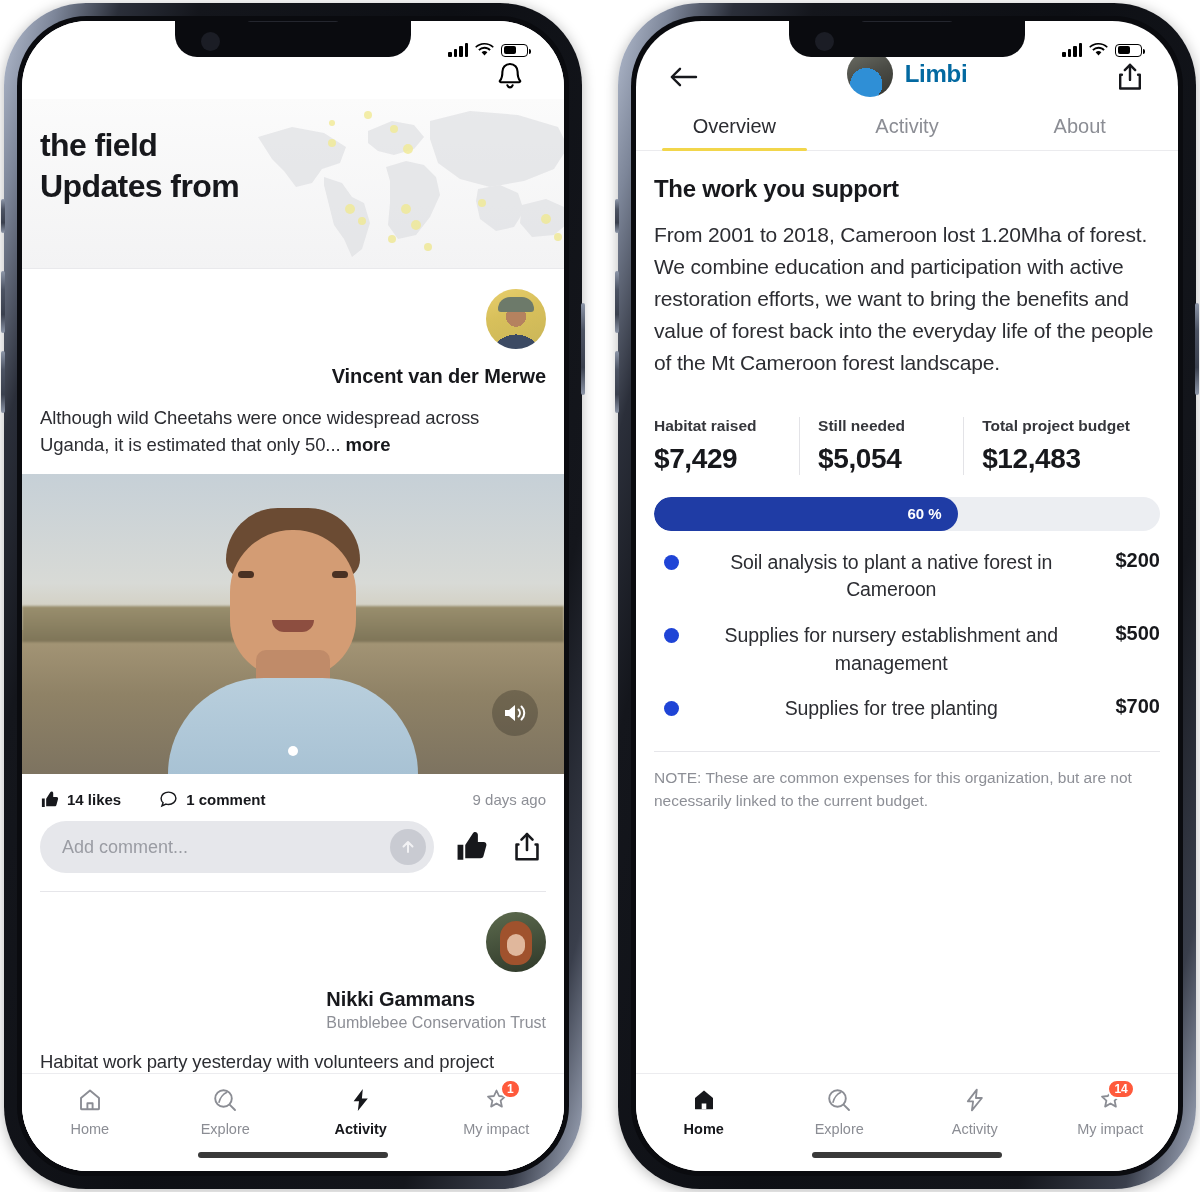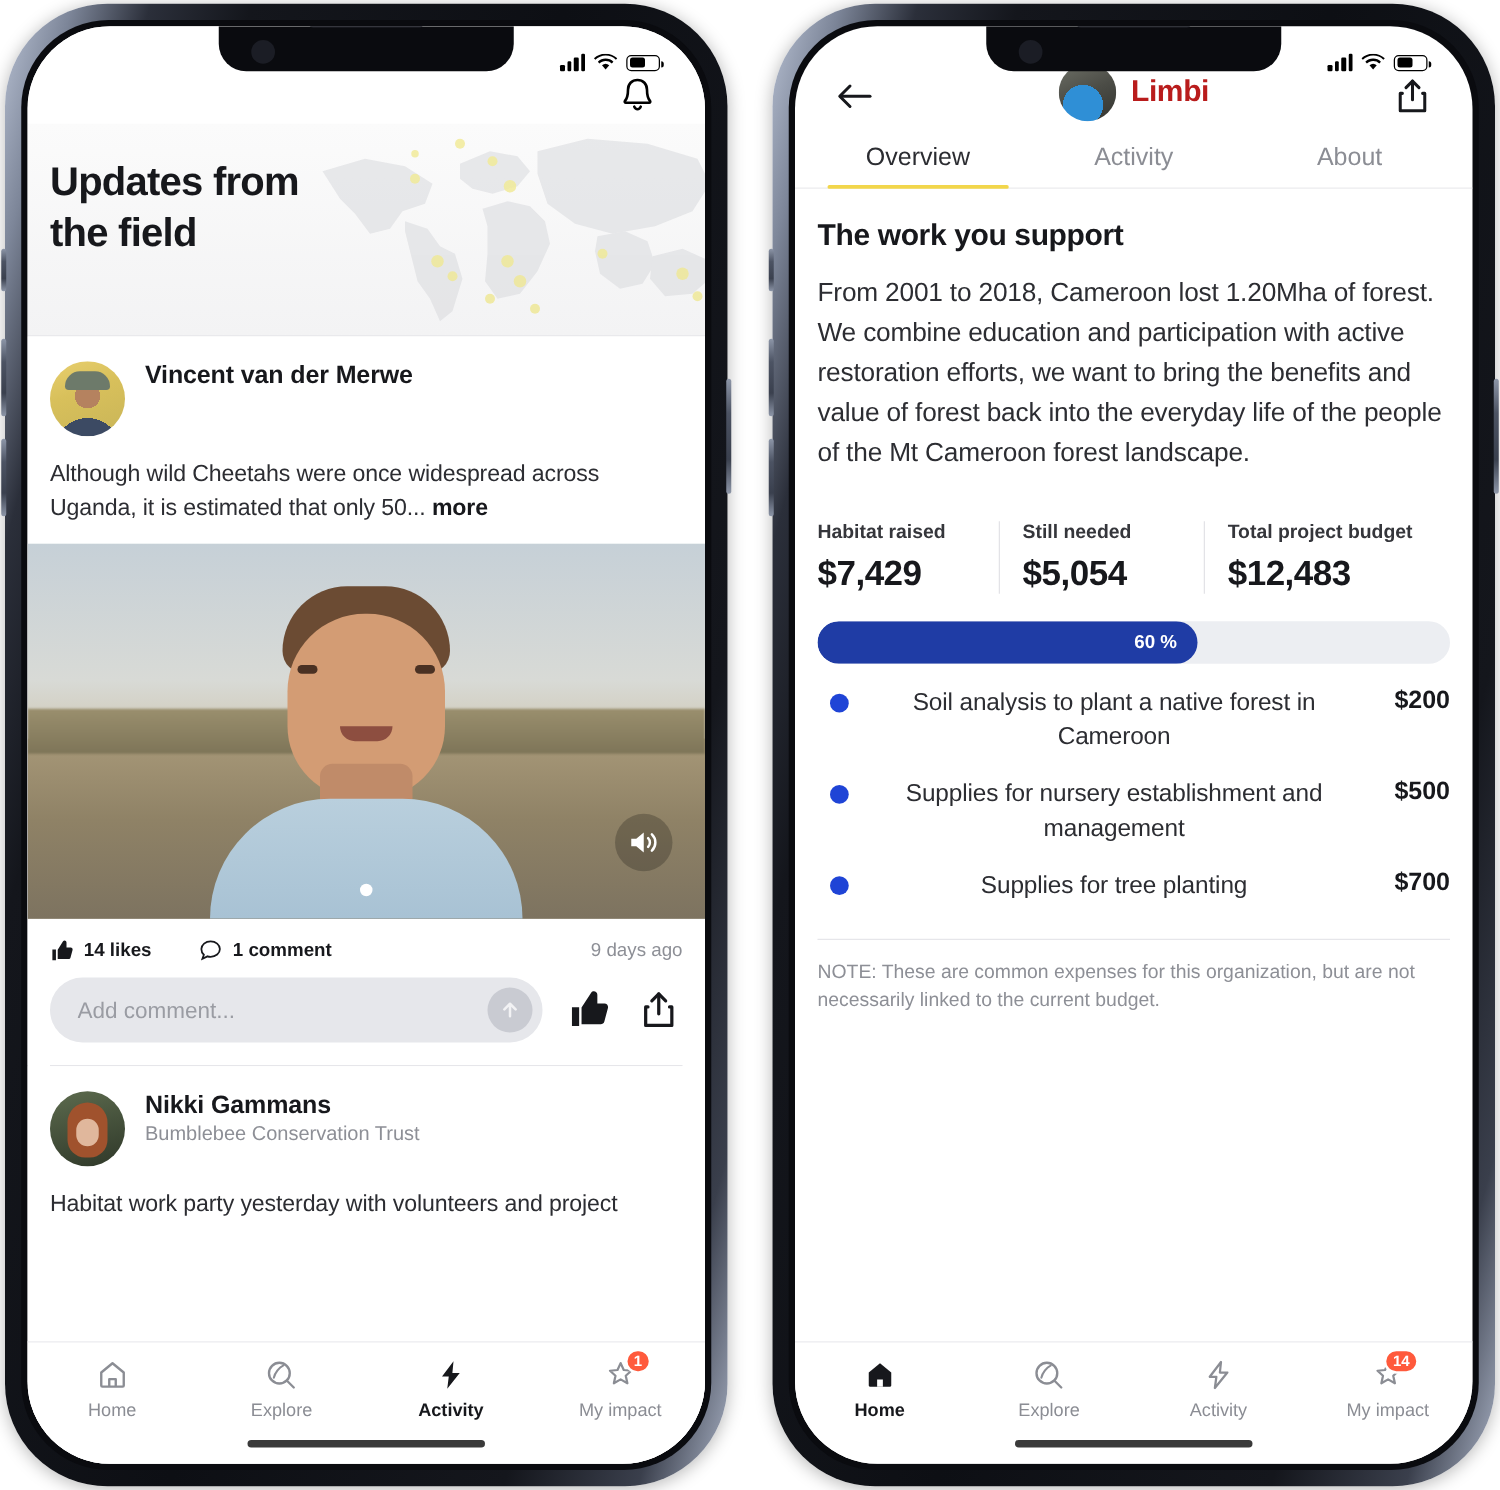--- a/index.html
+++ b/index.html
@@ -160,22 +160,23 @@
     font-weight: 700;
     line-height: 1.28;
     letter-spacing: -0.6px;
     color: #17181c;
   }
 
   .feed-scroll { flex: 1 1 auto; overflow: hidden; background:#fff; }
 
   .post { background: #fff; }
   .post-head {
-    display: flex; align-items: flex-start; gap: 16px;
+    display: flex; align-items: flex-end; gap: 16px;
     padding: 20px 18px 14px 18px;
+    flex-direction: column;
   }
   .avatar {
     width: 60px; height: 60px; border-radius: 50%;
     flex: 0 0 auto;
     overflow: hidden;
     background: #cfc7b4;
     position: relative;
   }
   .av-vincent { background: radial-gradient(circle at 50% 120%, #3c4a63 0 34%, transparent 34%), radial-gradient(circle at 50% 46%, #b5825f 0 23%, transparent 23%), linear-gradient(160deg,#e8cf6e 0%,#d8c05b 40%,#c9b558 100%); }
   .av-vincent::before{content:'';position:absolute;left:12px;top:8px;width:36px;height:15px;border-radius:12px 12px 3px 3px;background:#6d7a6a;}
@@ -297,21 +298,21 @@
 
   
   .org-head {
     height: 78px;
     display:flex;align-items:flex-end;justify-content:space-between;
     padding: 0 28px 2px 28px;
     flex: 0 0 auto;
   }
   .org-title-wrap { display:flex;align-items:center;gap:12px; }
   .org-avatar { width:46px;height:46px;border-radius:50%; overflow:hidden; flex:0 0 auto; }
-  .org-title { font-size:24px;font-weight:700;color:#b91c1c; letter-spacing:-0.3px; }
+  .org-title { font-size:24px;font-weight:700;color:#0369a1; letter-spacing:-0.3px; }
   .icon-btn { width:40px;height:40px;display:flex;align-items:center;justify-content:center; }
 
   .tabs {
     display:flex; flex: 0 0 auto;
     border-bottom: 1px solid #ebebee;
     padding: 10px 12px 0 12px;
   }
   .tabs .t {
     flex:1 1 0; text-align:center;
     padding: 6px 0 12px 0;
@@ -431,22 +432,22 @@
                   <circle cx="166" cy="108" r="5"></circle>
                 <circle cx="176" cy="124" r="5"></circle>
                   <circle cx="188" cy="146" r="4"></circle>
                 <circle cx="242" cy="102" r="4"></circle>
                   <circle cx="306" cy="118" r="5"></circle>
                 <circle cx="318" cy="136" r="4"></circle>
                   <circle cx="92" cy="22" r="3"></circle>
               </g>
             </svg>
             <div class="hero-title">
+              <div>the field</div>
               <div>Updates from</div>
-              <div>the field</div>
             </div>
           </div>
 
           <div class="feed-scroll">
 
             <div class="post">
               <div class="post-head">
                 <div class="avatar av-vincent"></div>
                 <div>
                   <div class="post-name">Vincent van der Merwe</div>

